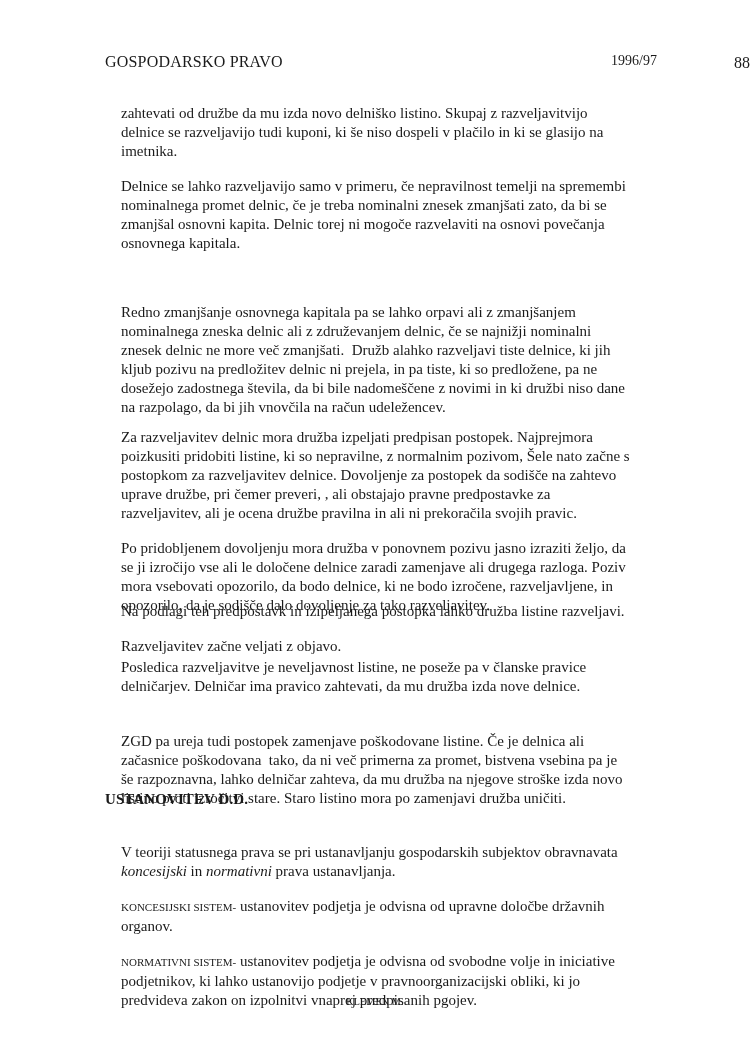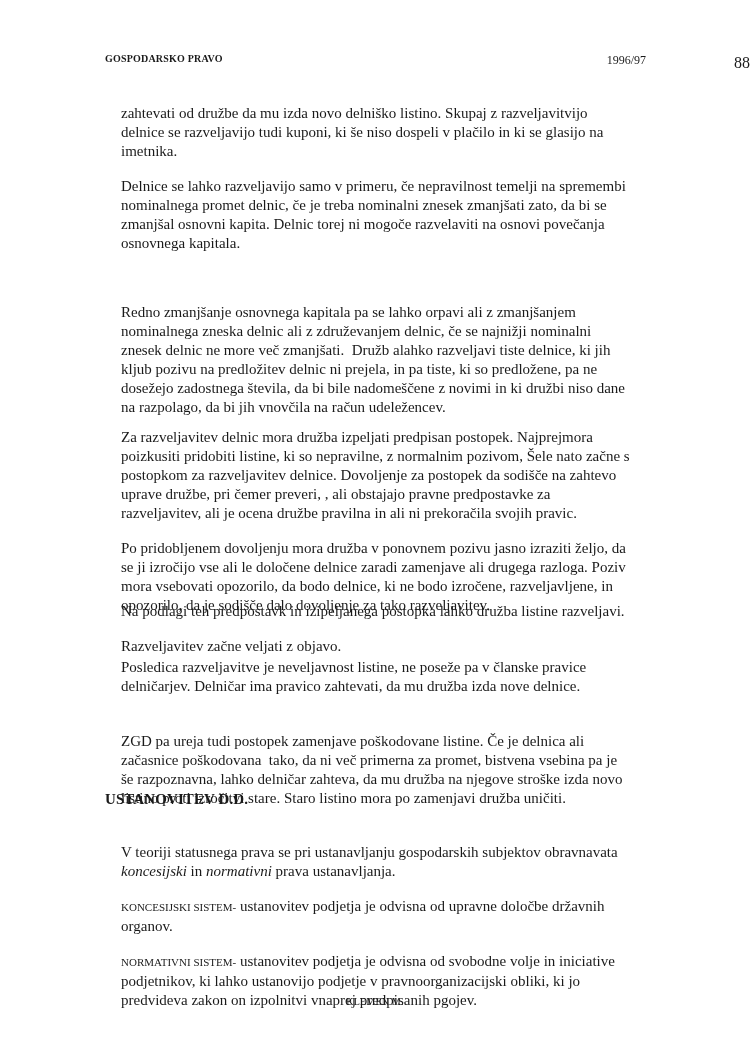--- a/index.html
+++ b/index.html
@@ -10,23 +10,23 @@
     color: #1a1a1a;
     overflow: hidden;
   }
   .page {
     position: relative;
     width: 750px; height: 1061px;
     background: #ffffff;
   }
   
   .header { position: absolute; top: 0; left: 0; right: 0; height: 0; }
-  .h-left  { position: absolute; top: 53px; left: 105px; font-size: 10px; letter-spacing: 0.2px; white-space: nowrap; font-weight: bold; }
+  .h-left  { position: absolute; top: 53px; left: 105px; font-size: 16px; letter-spacing: 0.2px; white-space: nowrap; }
   .h-center{ position: absolute; top: 54px; left: 0; right: 0; text-align: right; font-size: 16px; }
-  .h-right { position: absolute; top: 53px; right: 104px; font-size: 12px; white-space: nowrap; }
+  .h-right { position: absolute; top: 53px; right: 93px; font-size: 14px; white-space: nowrap; }
   
   .content { position: absolute; top: 0; left: 105px; width: 542px; height: 100%; }
   .block { position: absolute; left: 0; width: 542px; }
   .block p {
     margin: 16px;
     font-size: 15px;
     line-height: 19px;
     white-space: pre-wrap;
     text-align: left;
   }

